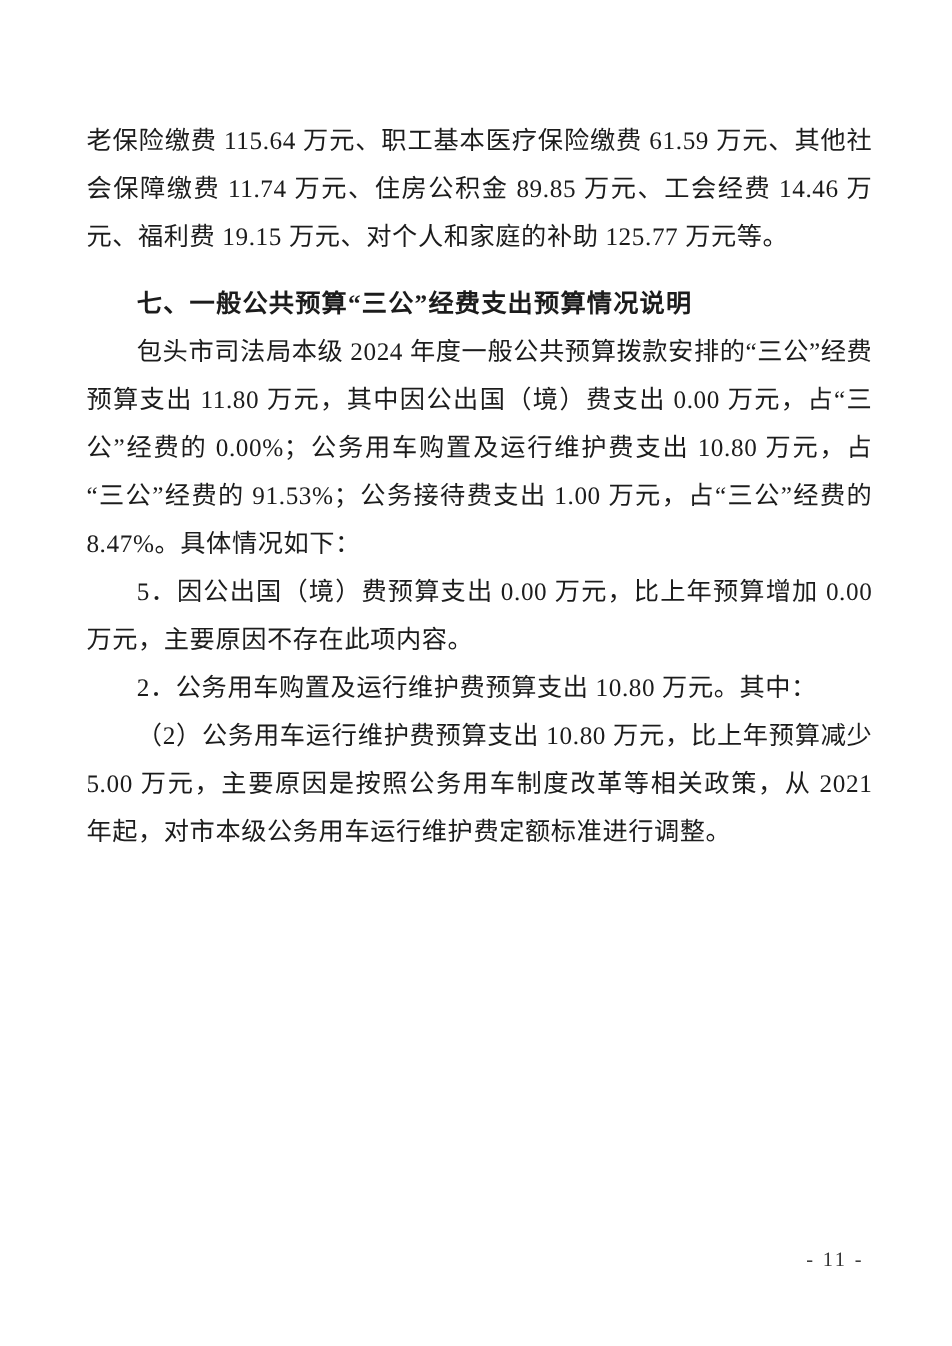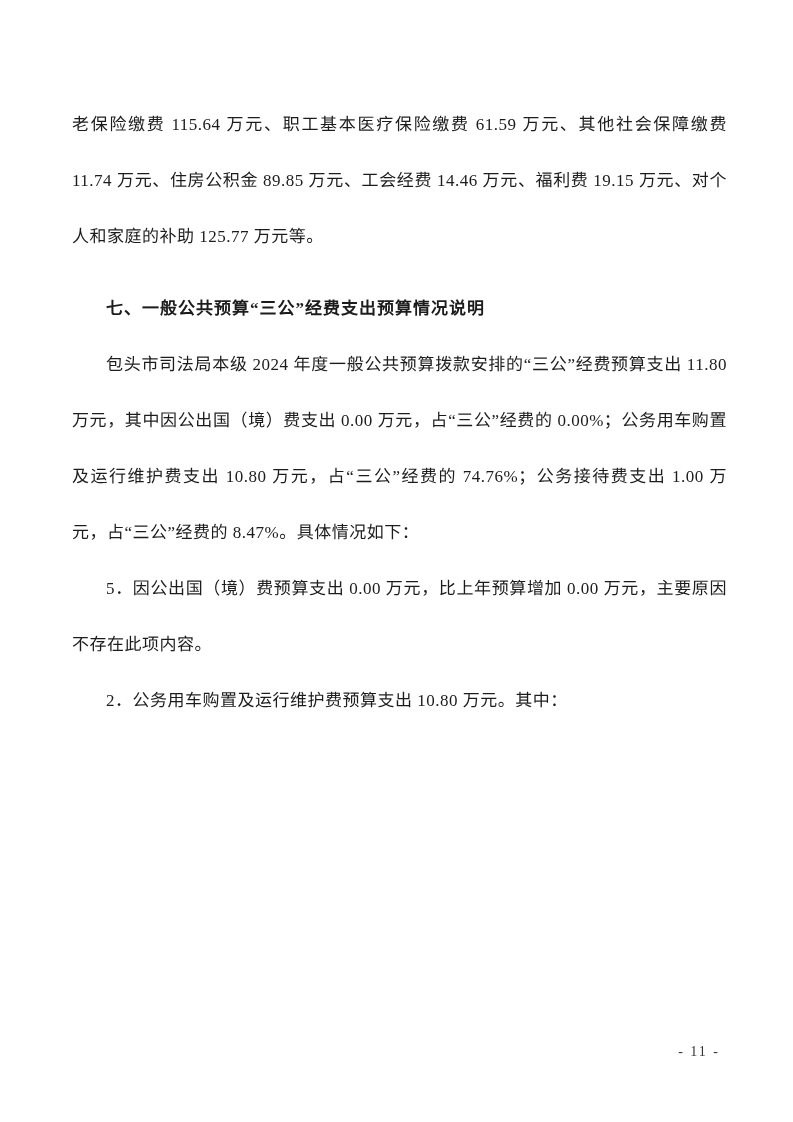--- a/index.html
+++ b/index.html
@@ -19,22 +19,22 @@
     margin: 0 auto;
   }
   .content {
     position: absolute;
     left: 72px;
     top: 97px;
     width: 655px;
   }
   .para {
     margin: 0;
-    font-size: 17px;
-    line-height: 56px;
+    font-size: 21px;
+    line-height: 40px;
     text-align: justify;
     text-justify: inter-ideograph;
     text-indent: 2em;
     letter-spacing: 0.5px;
   }
   .para.no-indent {
     text-indent: 0;
   }
   .bold-lead {
     font-weight: 700;
@@ -42,42 +42,43 @@
   .heading {
     font-weight: 700;
     font-family: Liberation Serif, serif;
     letter-spacing: 1px;
     margin-top: 16px;
   }
   .footer-page-number {
     position: absolute;
     right: 73px;
     bottom: 62px;
-    font-size: 14px;
+    font-size: 17px;
     letter-spacing: 2px;
     color: #333333;
     font-family: "Liberation Serif", "DejaVu Serif", serif;
   }
 </style>
 </head>
 <body>
 
 <div class="page">
   <div class="content">
 
     <p class="para no-indent">老保险缴费 115.64 万元、职工基本医疗保险缴费 61.59 万元、其他社会保障缴费 11.74 万元、住房公积金 89.85 万元、工会经费 14.46 万元、福利费 19.15 万元、对个人和家庭的补助 125.77 万元等。</p>
 
 
     <p class="para heading">七、一般公共预算“三公”经费支出预算情况说明</p>
 
-    <p class="para">包头市司法局本级 2024 年度一般公共预算拨款安排的“三公”经费预算支出 11.80 万元，其中因公出国（境）费支出 0.00 万元，占“三公”经费的 0.00%；公务用车购置及运行维护费支出 10.80 万元，占“三公”经费的 74.76%；公务接待费支出 1.00 万元，占“三公”经费的 8.47%。具体情况如下：</p>
+    <p class="para">包头市司法局本级 2024 年度一般公共预算拨款安排的“三公”经费预算支出 11.80 万元，其中因公出国（境）费支出 0.00 万元，占“三公”经费的 0.00%；公务用车购置及运行维护费支出 10.80 万元，占“三公”经费的 91.53%；公务接待费支出 1.00 万元，占“三公”经费的 8.47%。具体情况如下：</p>
 
 
     <p class="para">5．因公出国（境）费预算支出 0.00 万元，比上年预算增加 0.00 万元，主要原因不存在此项内容。</p>
 
     <p class="para">2．公务用车购置及运行维护费预算支出 10.80 万元。其中：</p>
 
 
+    <p class="para">（2）公务用车运行维护费预算支出 10.80 万元，比上年预算减少 5.00 万元，主要原因是按照公务用车制度改革等相关政策，从 2021 年起，对市本级公务用车运行维护费定额标准进行调整。</p>
 
   </div>
 
   <div class="footer-page-number">- 11 -</div>
 </div>
 
 </body></html>

